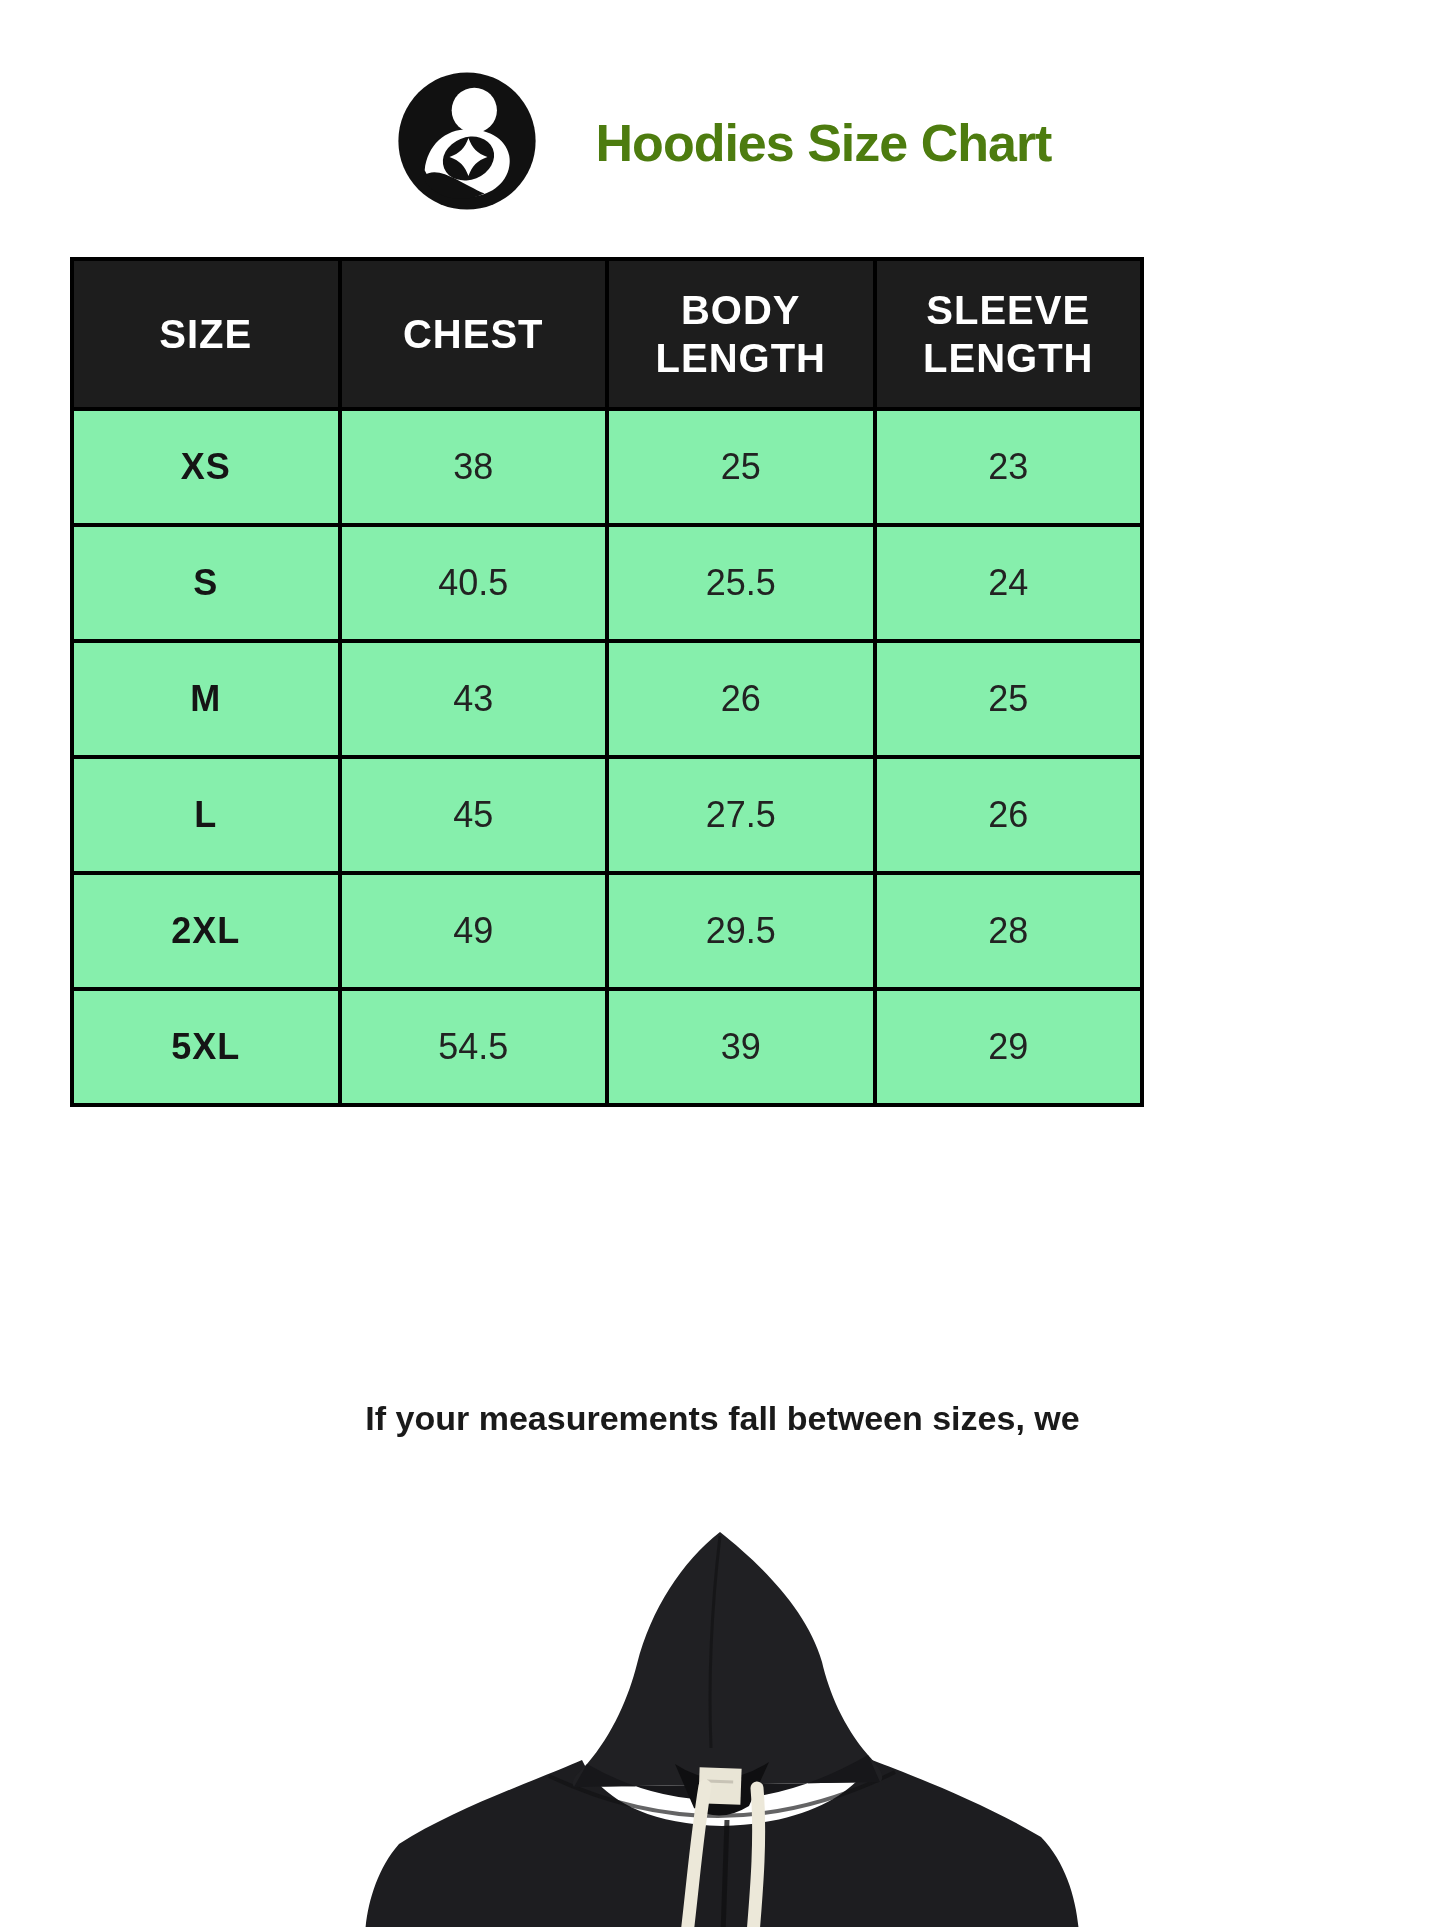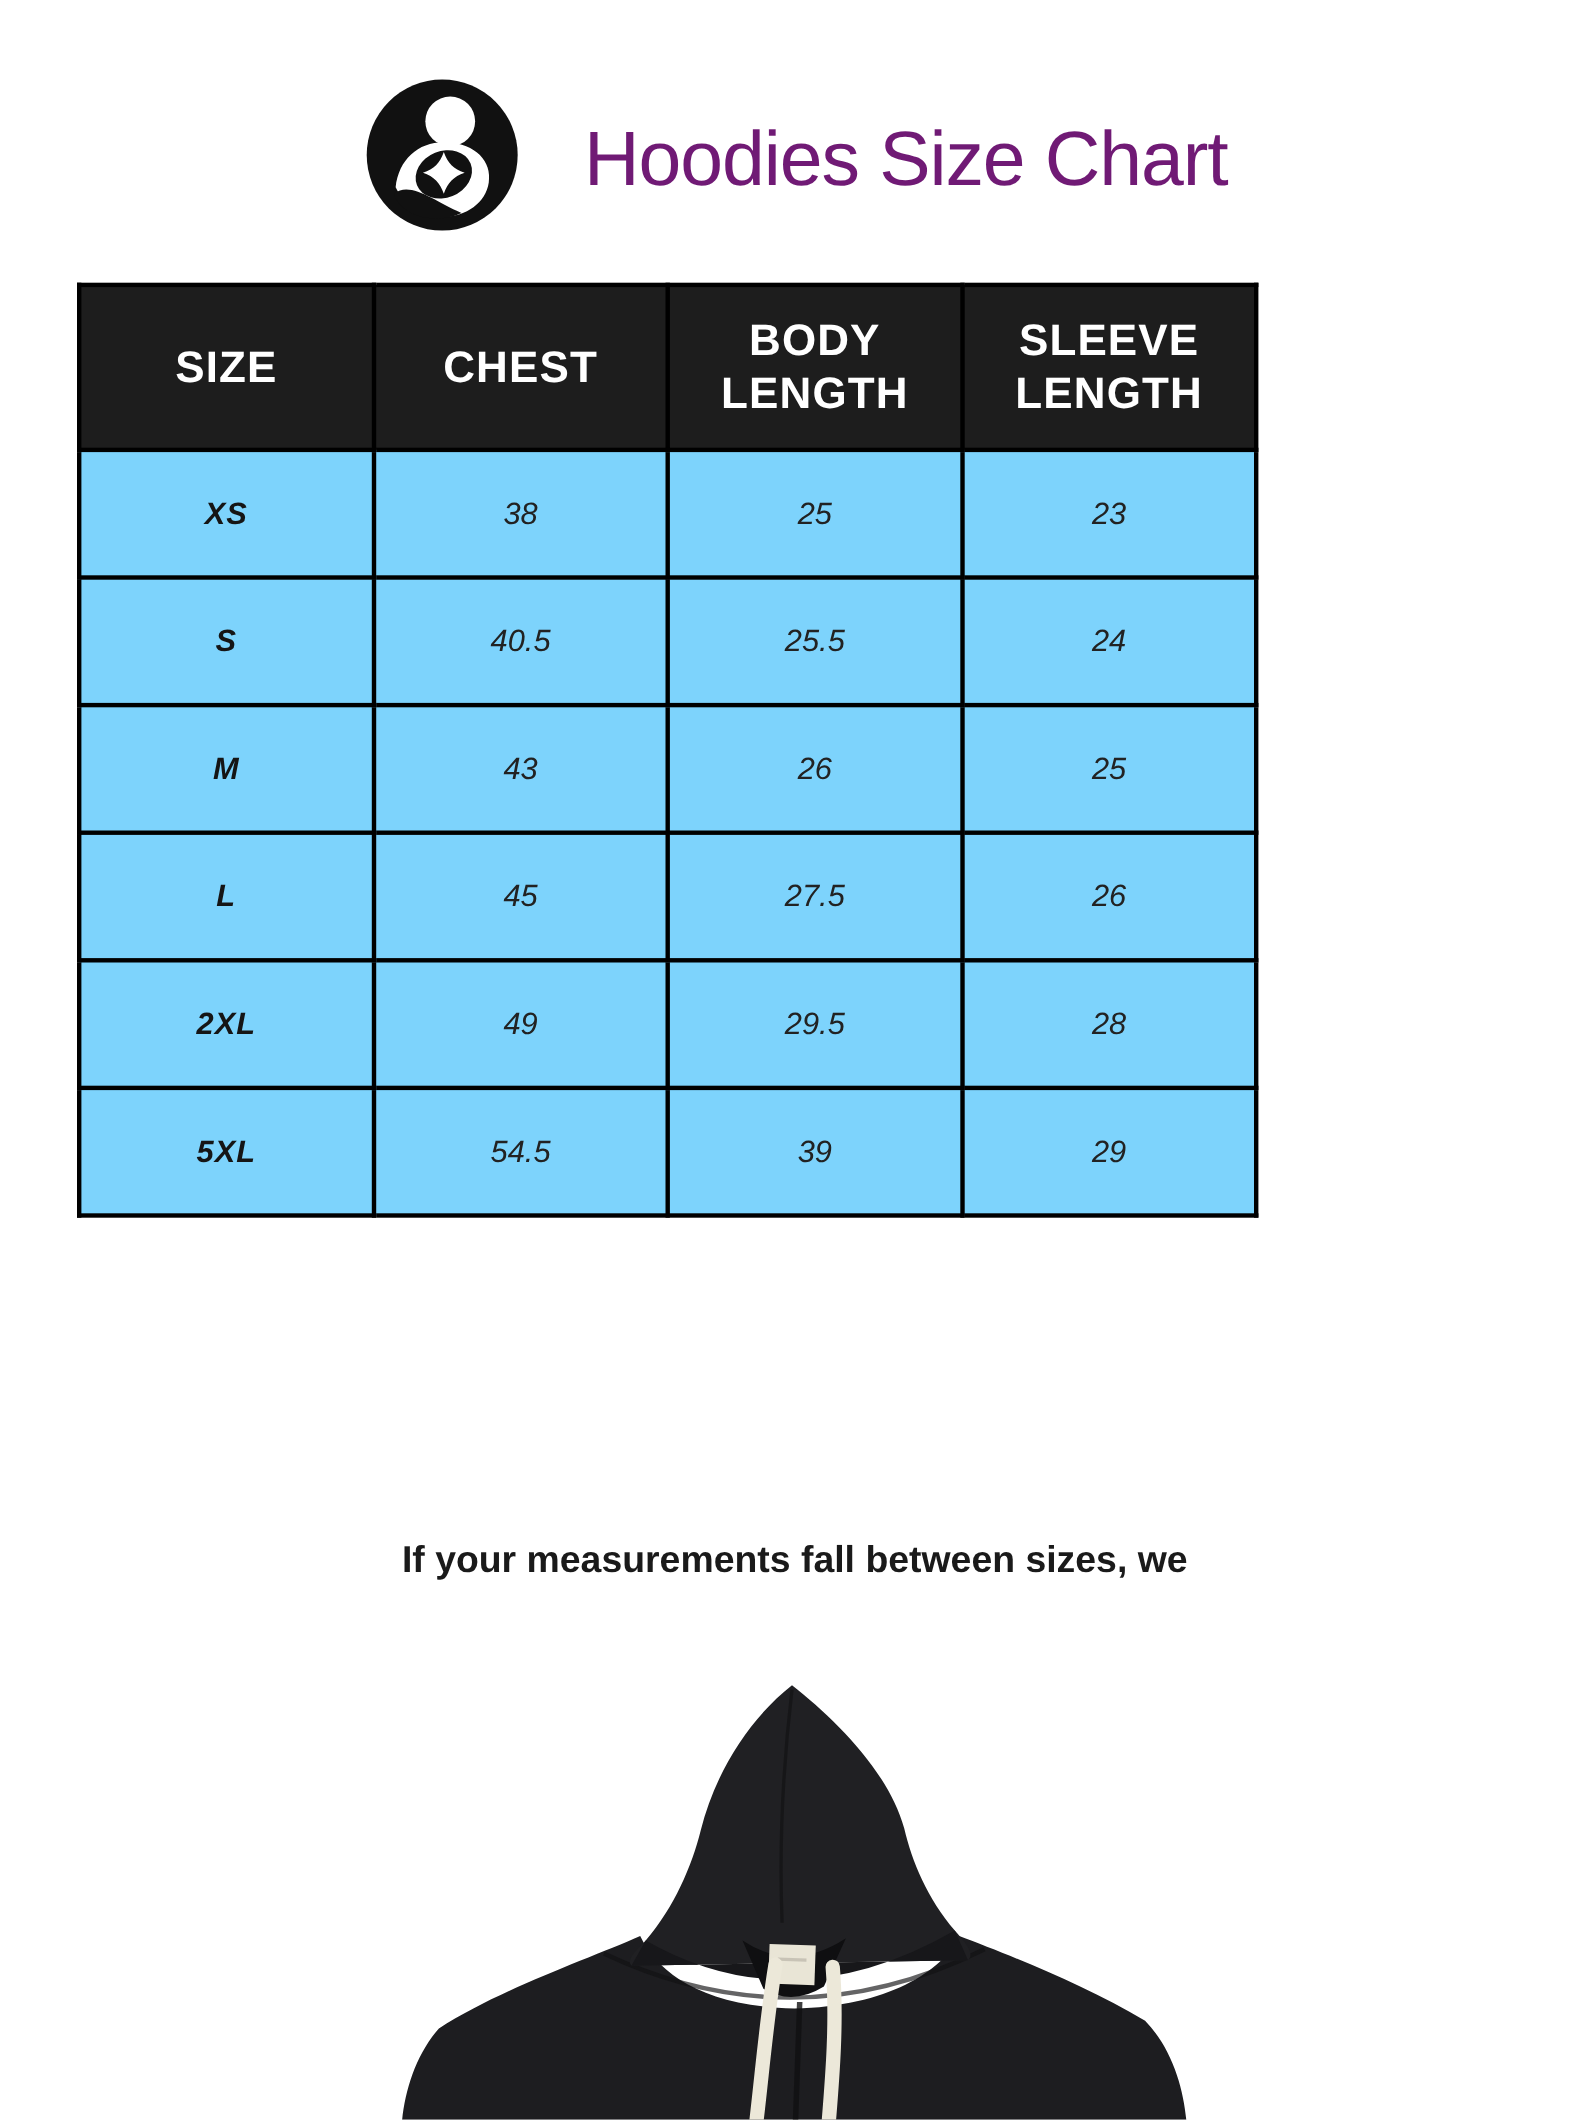--- a/index.html
+++ b/index.html
@@ -17,24 +17,24 @@
   .header{
     position:absolute;
     top:68px; left:0; right:0;
     display:flex;
     align-items:center;
     justify-content:center;
     gap:56px;
   }
   .logo{width:146px;height:146px;flex:0 0 auto;}
   .title{
-    font-size:70px;
-    font-weight:400;
+    font-size:52px;
+    font-weight:700;
     letter-spacing:-1px;
-    color:#701a75;
+    color:#4d7c0f;
     white-space:nowrap;
   }
 
   
   .size-table{
     position:absolute;
     left:70px; top:257px;
     width:1074px;
     border-collapse:collapse;
     table-layout:fixed;
@@ -49,25 +49,24 @@
   .size-table th{
     background:#1d1d1d;
     color:#ffffff;
     font-size:40px;
     font-weight:700;
     letter-spacing:1px;
     line-height:1.2;
   }
   .size-table th .th-inner{display:block;max-width:210px;margin:0 auto;}
   .size-table td{
-    font-size:28px;
+    font-size:36px;
     font-weight:400;
     color:#222222;
-    background:#7dd3fc;
-    font-style:italic;
+    background:#86efac;
   }
   .size-table td.size-cell{
     font-weight:700;
     color:#151515;
     letter-spacing:1px;
   }
 
   
   .note{
     position:absolute;

